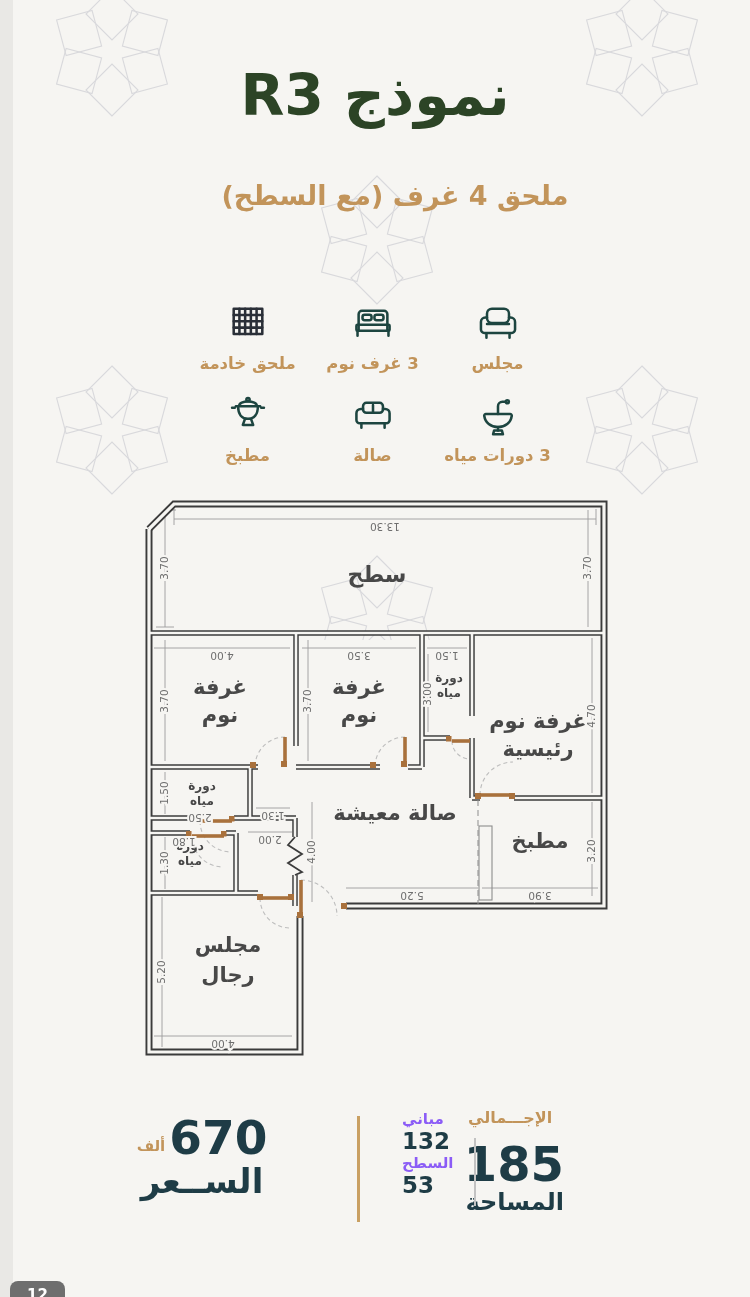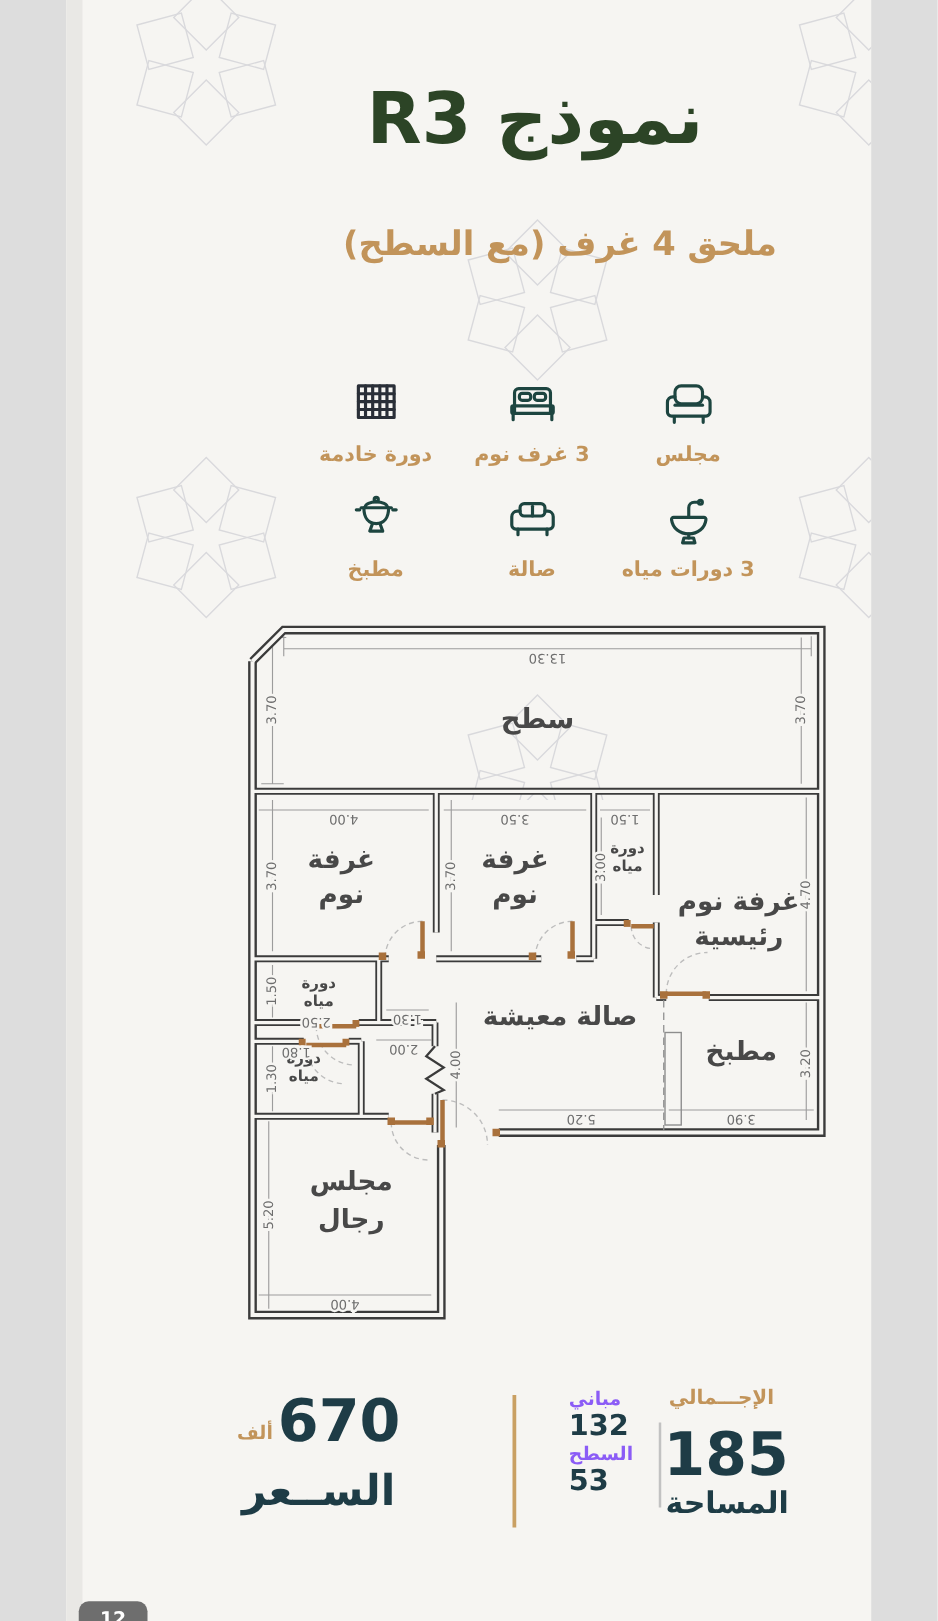--- a/index.html
+++ b/index.html
@@ -1,17 +1,17 @@
 <!DOCTYPE html>
 <html lang="ar" dir="rtl"><head>
 <meta charset="utf-8">
 <style>
   html,body{margin:0;padding:0;}
   body{font-family:"DejaVu Sans",sans-serif;background:#dddddd;}
-  .page{position:relative;width:644px;height:1297px;margin:0 auto;background:#f6f5f2;overflow:hidden;direction:rtl;}
+  .page{position:relative;width:750px;height:1297px;margin:0 auto;background:#f6f5f2;overflow:hidden;direction:rtl;}
   .edge-strip{position:absolute;left:0;top:0;width:13px;height:1297px;background:#e9e8e5;}
   .pattern{position:absolute;left:0;top:0;pointer-events:none;}
   
   .title{position:absolute;top:62px;left:0;width:750px;text-align:center;font-size:57px;font-weight:bold;color:#2c4426;letter-spacing:0px;}
   .subtitle{position:absolute;top:180px;left:0;width:750px;text-align:center;font-size:27px;font-weight:bold;color:#c2945a;padding-left:20px;}
   
   .features{position:absolute;top:300px;left:185px;width:375px;display:grid;grid-template-columns:repeat(3,125px);grid-auto-rows:92px;direction:rtl;}
   .feature{display:flex;flex-direction:column;align-items:center;justify-content:flex-start;}
   .feature .ficon{height:46px;display:flex;align-items:center;justify-content:center;}
   .feature .flabel{margin-top:8px;font-size:16.5px;font-weight:bold;color:#c2945a;white-space:nowrap;}
@@ -30,34 +30,34 @@
   .rs{font-size:12px;}
   .rt{font-size:22px;}
   .arc{fill:none;stroke:#bdbdbd;stroke-width:1.1;stroke-dasharray:4 3;}
   .leaf{stroke:#a9713c;stroke-width:3.6;stroke-linecap:butt;fill:none;}
   .hinge{fill:#a9713c;}
   .dash{stroke:#8d8d8d;stroke-width:1;stroke-dasharray:6 4;fill:none;}
   .thin{stroke:#8d8d8d;stroke-width:1.1;fill:none;}
   .zig{stroke:#3b3b3b;stroke-width:1.8;fill:none;}
   
   .stats{position:absolute;left:0;top:1100px;width:750px;height:140px;direction:rtl;}
-  .area-right{position:absolute;left:482px;top:8px;width:96px;text-align:left;direction:rtl;}
+  .area-right{position:absolute;left:468px;top:8px;width:96px;text-align:left;direction:rtl;}
   .area-right .lbl{font-size:16px;font-weight:bold;color:#c2945a;text-align:left;}
   .area-right .big{font-size:48px;font-weight:800;color:#1e3c46;line-height:1.05;text-align:left;margin-top:12px;}
   .area-right .ttl{font-size:24px;font-weight:bold;color:#1e3c46;line-height:1.1;text-align:left;}
   .area-mid{position:absolute;left:402px;top:10px;width:66px;text-align:left;}
   .area-mid .lbl{font-size:15px;font-weight:bold;color:#8b5cf6;}
   .area-mid .num{font-size:23px;font-weight:800;color:#1e3c46;line-height:1.15;}
   .divider-thin{position:absolute;left:474px;top:38px;width:1.5px;height:68px;background:#c2c2c2;}
   .divider-gold{position:absolute;left:357px;top:16px;width:2.5px;height:106px;background:#c9a063;}
   .price-block{position:absolute;left:108px;top:14px;width:188px;text-align:center;direction:rtl;}
   .price-row{display:flex;align-items:flex-end;justify-content:center;direction:rtl;}
   .price-num{font-size:47px;font-weight:800;color:#1e3c46;line-height:1;}
   .price-unit{font-size:15px;font-weight:bold;color:#c2945a;margin-right:4px;padding-bottom:6px;}
-  .price-title{font-size:34px;font-weight:bold;color:#1e3c46;margin-top:12px;text-align:center;}
+  .price-title{font-size:34px;font-weight:bold;color:#1e3c46;margin-top:0;text-align:center;}
   
   .badge{position:absolute;left:10px;top:1281px;width:55px;height:30px;background:#6e6e6e;border-radius:8px;color:#ffffff;font-size:15px;font-weight:bold;text-align:center;line-height:28px;}
 </style>
 </head>
 <body>
 
 <div class="page">
   <div class="edge-strip"></div>
 
   <svg class="pattern" width="750" height="640" viewBox="0 0 750 640">
@@ -109,21 +109,21 @@
       <span class="flabel">3 غرف نوم</span>
     </div>
     <div class="feature">
       <span class="ficon">
         <svg class="darkgrid" width="44" height="42" viewBox="0 0 40 38">
           <rect x="7" y="6" width="26" height="23"></rect>
           <path d="M12.2,6 v23 M17.4,6 v23 M22.6,6 v23 M27.8,6 v23"></path>
           <path d="M7,11.7 h26 M7,17.5 h26 M7,23.2 h26"></path>
         </svg>
       </span>
-      <span class="flabel">دورة خادمة</span>
+      <span class="flabel">ملحق خادمة</span>
     </div>
     <div class="feature">
       <span class="ficon">
         <svg width="44" height="44" viewBox="0 0 40 40">
           <path d="M9,19 h22 c0.9,0 1.6,0.8 1.5,1.7 C31.7,27 26.5,31 20,31 S8.3,27 7.5,20.7 C7.4,19.8 8.1,19 9,19 z"></path>
           <path d="M20,19 v-7 a4,4 0 0 1 4,-4 h2.5"></path>
           <circle cx="28.5" cy="8" r="1.4"></circle>
           <path d="M20,31 v3"></path>
           <path d="M16.5,34 h7 l1,3.5 h-9 z"></path>
         </svg>

